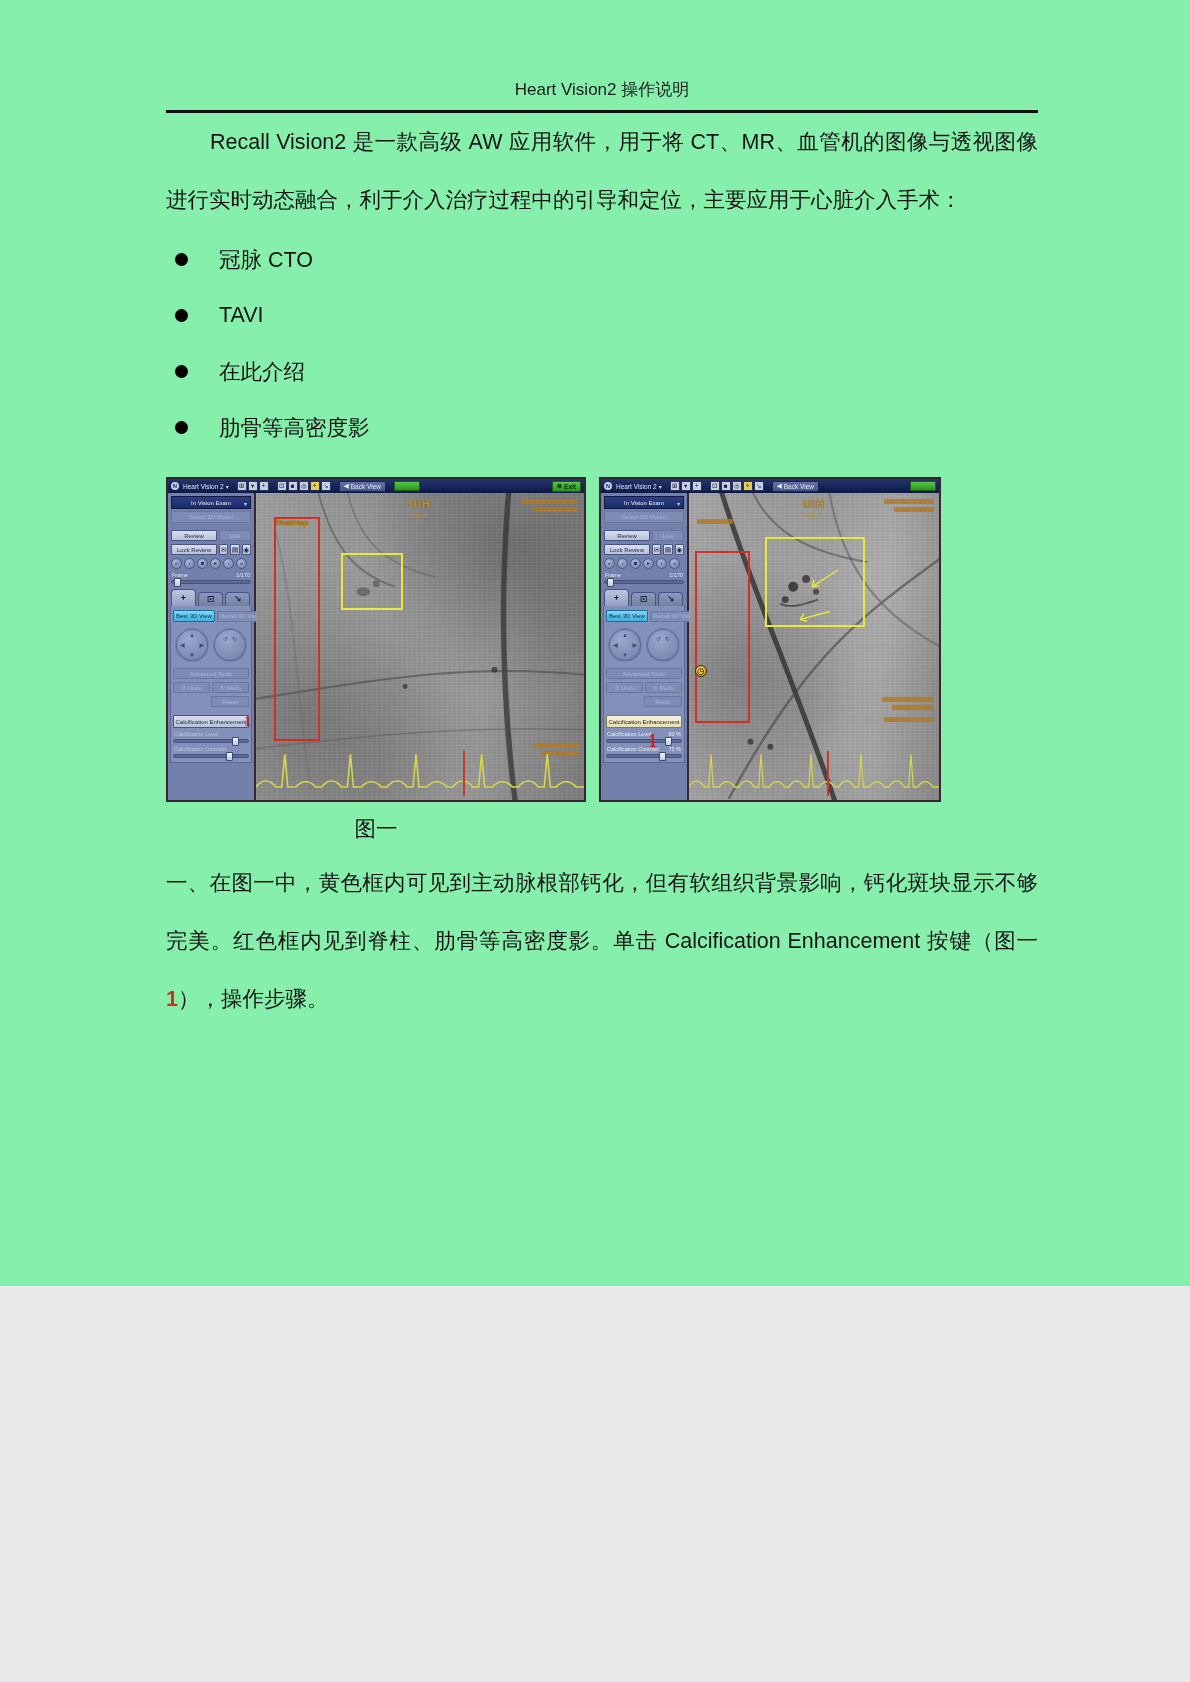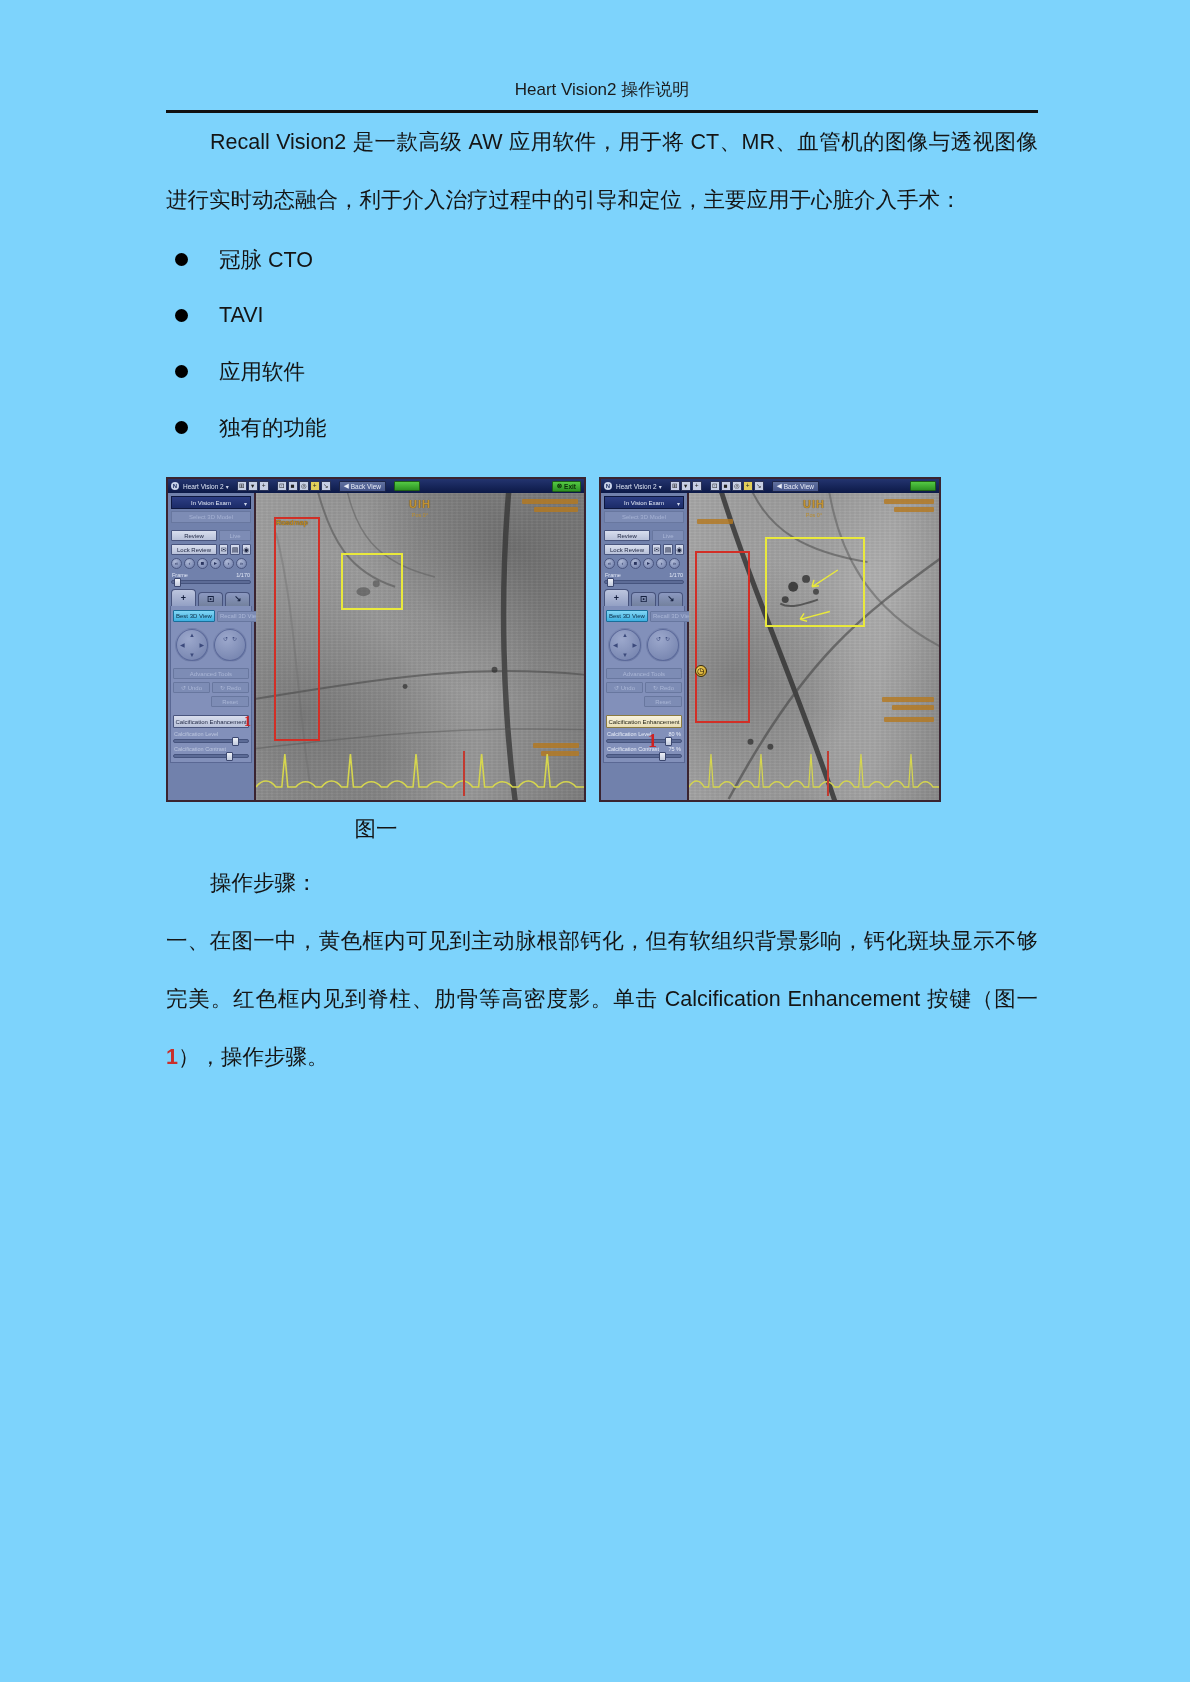--- a/index.html
+++ b/index.html
@@ -1,17 +1,17 @@
 <!DOCTYPE html>
 <html><head>
 <meta charset="utf-8">
 <style>
 *{box-sizing:border-box;}
 html,body{margin:0;padding:0;background:#e8e8e8;}
-.page{position:relative;width:1190px;height:1682px;margin:0 auto;background:#7dd3fc;
+.page{position:relative;width:1190px;height:1286px;margin:0 auto;background:#86efac;
   font-family:"Liberation Sans","DejaVu Sans",sans-serif;color:#141414;overflow:hidden;}
 .content{position:absolute;left:166px;top:0;width:872px;}
 .doc-header{padding-top:78px;text-align:center;font-size:17px;color:#1a1a1a;}
 .header-rule{margin-top:9px;border-top:3px solid #111;}
 p.body{font-size:21.5px;line-height:58px;text-align:justify;margin:0;color:#151515;}
 .indent{text-indent:44px;}
 .intro{margin-top:25px;}
 ul.bullets{margin:2px 0 0 0;padding:0;list-style:none;}
 ul.bullets li{display:flex;align-items:center;height:56px;}
 .dot{width:13px;height:13px;border-radius:50%;background:#000;margin-left:9px;margin-right:31px;flex:none;}
@@ -121,25 +121,25 @@
       <li>
           <span class="dot"></span>
           <span class="blabel">冠脉 CTO</span>
         </li>
       <li>
           <span class="dot"></span>
           <span class="blabel">TAVI</span>
         </li>
       <li>
           <span class="dot"></span>
-          <span class="blabel">应用软件</span>
+          <span class="blabel">在此介绍</span>
         </li>
       <li>
           <span class="dot"></span>
-          <span class="blabel">独有的功能</span>
+          <span class="blabel">肋骨等高密度影</span>
         </li>
     </ul>
 
     <div class="figs">
 
       <div class="fig fig1">
         <div class="tb">
           <span class="tb-logo">N</span>
           <span class="tb-title">Heart Vision 2</span>
           <span class="caret">▾</span>
@@ -433,17 +433,16 @@
             <span class="cursor" style="left:55%;"></span>
           </div>
         </div>
       </div>
     </div>
 
     <div class="caps">
       <div class="cap cap1">图一</div>
     </div>
 
-    <p class="body indent">操作步骤：</p>
     <p class="body"><span>一、在图一中，黄色框内可见到主动脉根部钙化，但有软组织背景影响，钙化斑块显示不够完美。红色框内见到脊柱、肋骨等高密度影。单击 Calcification Enhancement 按键（图一 </span><span class="redmark">1</span><span>），操作步骤。</span></p>
 
   </div>
 </div>
 
 </body></html>

